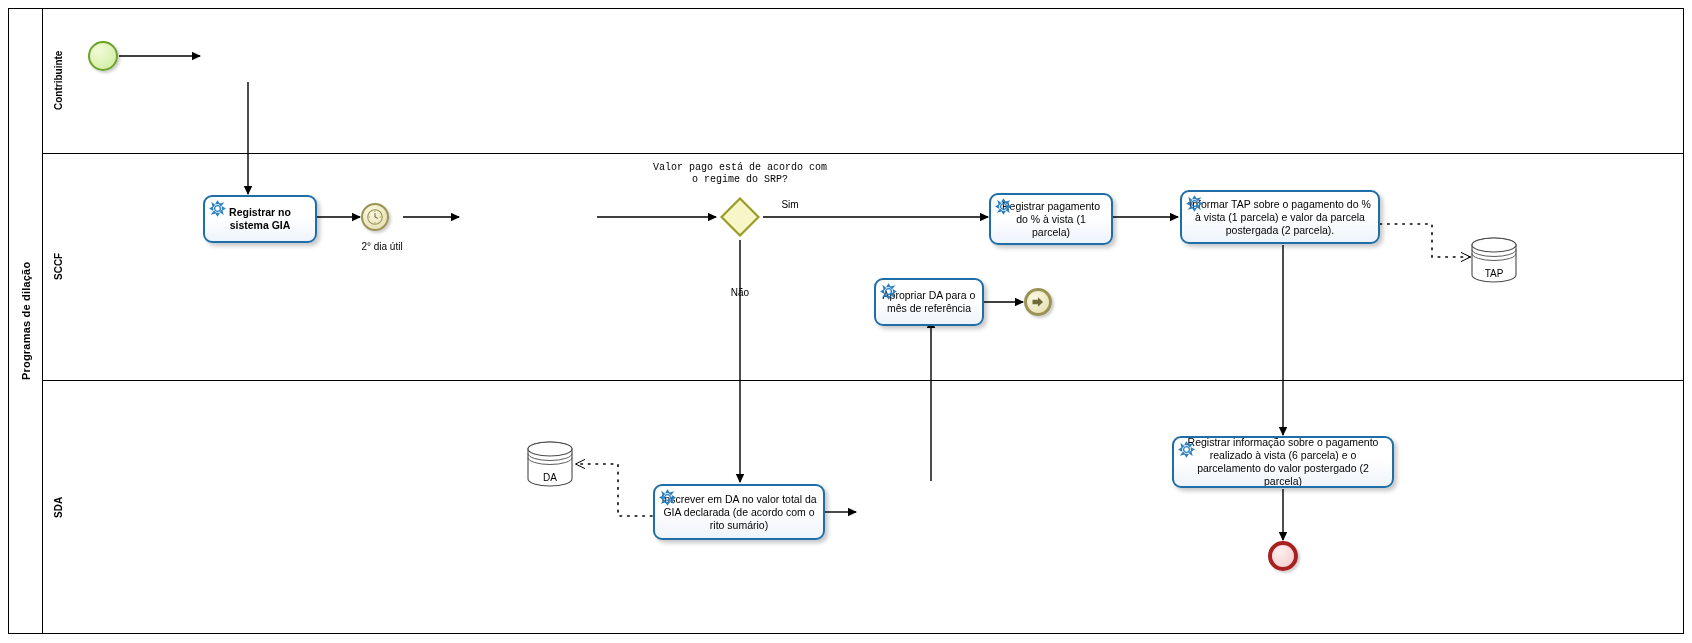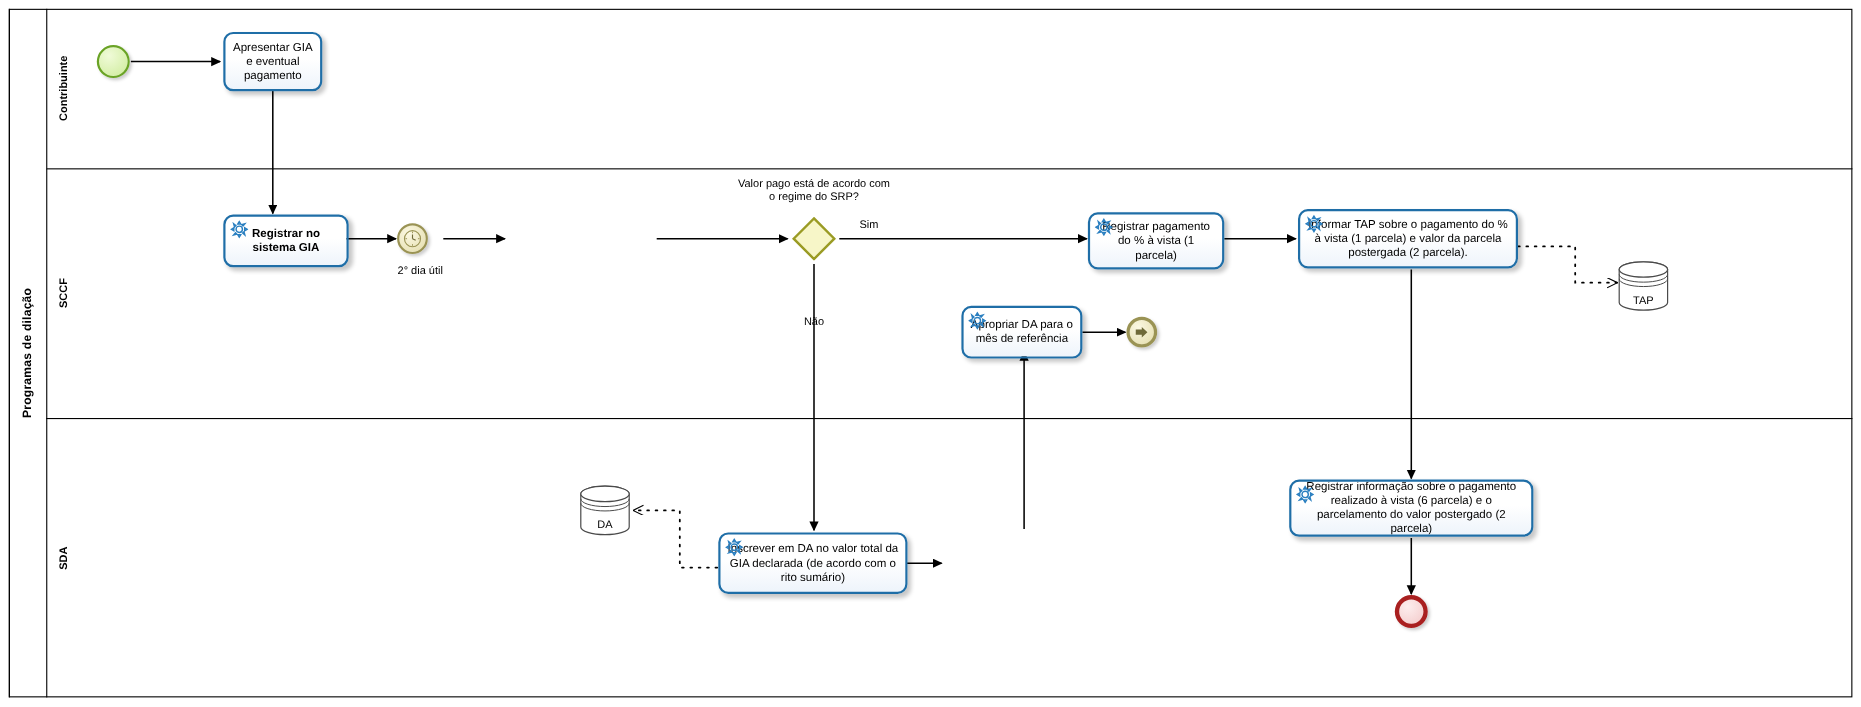--- a/index.html
+++ b/index.html
@@ -213,21 +213,21 @@
 
     <path d="M1283,245 L1283,435" stroke="#000" stroke-width="1.4" fill="none" marker-end="url(#arrow)"></path>
 
     <path d="M1283,489 L1283,540" stroke="#000" stroke-width="1.4" fill="none" marker-end="url(#arrow)"></path>
 
     <path d="M1380,224 L1432,224 L1432,257 L1470,257" stroke="#000" stroke-width="1.6" fill="none" stroke-dasharray="1.6 6" stroke-linecap="round" marker-end="url(#arrowOpen)"></path>
 
     <path d="M652,516 L618,516 L618,464 L576,464" stroke="#000" stroke-width="1.6" fill="none" stroke-dasharray="1.6 6" stroke-linecap="round" marker-end="url(#arrowOpen)"></path>
   </svg>
 
-  <div class="flow-label multi" style="left:645px; top:162px; width:190px;">
+  <div class="flow-label multi" style="left:645px; top:162px; width:190px;font-family:Liberation Mono, monospace;">
     <span>Valor pago está de acordo com</span><br>
     <span>o regime do SRP?</span>
   </div>
   <div class="flow-label" style="left:760px; top:199px; width:60px;">
     <span>Sim</span>
   </div>
   <div class="flow-label" style="left:718px; top:273px; width:44px;margin-top:14px;">
     <span>Não</span>
   </div>
   <div class="flow-label" style="left:336px; top:241px; width:92px;">
@@ -279,23 +279,20 @@
       <path d="M4,9 a22,7 0 0 1 44,0 L48,39 a22,7 0 0 1 -44,0 Z" fill="#ffffff" stroke="#4a4a4a" stroke-width="1.1"></path>
       <ellipse cx="26" cy="9" rx="22" ry="7" fill="#ffffff" stroke="#4a4a4a" stroke-width="1.1"></ellipse>
       <path d="M4,13.5 a22,7 0 0 0 44,0" fill="none" stroke="#4a4a4a" stroke-width="0.9"></path>
       <path d="M4,17.5 a22,7 0 0 0 44,0" fill="none" stroke="#4a4a4a" stroke-width="0.9"></path>
     </svg>
   </div>
   <div class="ds-label" style="left:524px; top:472px;">
     <span>DA</span>
   </div>
 
-  <div class="task" style="left:203px; top:29px; width:90px; height:54px;">
-    <span class="task-text">Apresentar GIA e eventual pagamento</span>
-  </div>
 
   <div class="task" style="left:203px; top:195px; width:114px; height:48px;font-weight:bold;">
     <svg class="gear" viewBox="0 0 20 20">
       <g fill="none" stroke="#2a7fc0" stroke-width="1.5">
         <circle cx="10" cy="10" r="3.4"></circle>
         <path d="M10,1.6 L11.6,4.2 L8.4,4.2 Z"></path>
         <path d="M18.4,10 L15.8,11.6 L15.8,8.4 Z"></path>
         <path d="M10,18.4 L8.4,15.8 L11.6,15.8 Z"></path>
         <path d="M1.6,10 L4.2,8.4 L4.2,11.6 Z"></path>
         <path d="M16,4 L14,6.4 L12.6,4.9 Z"></path>

